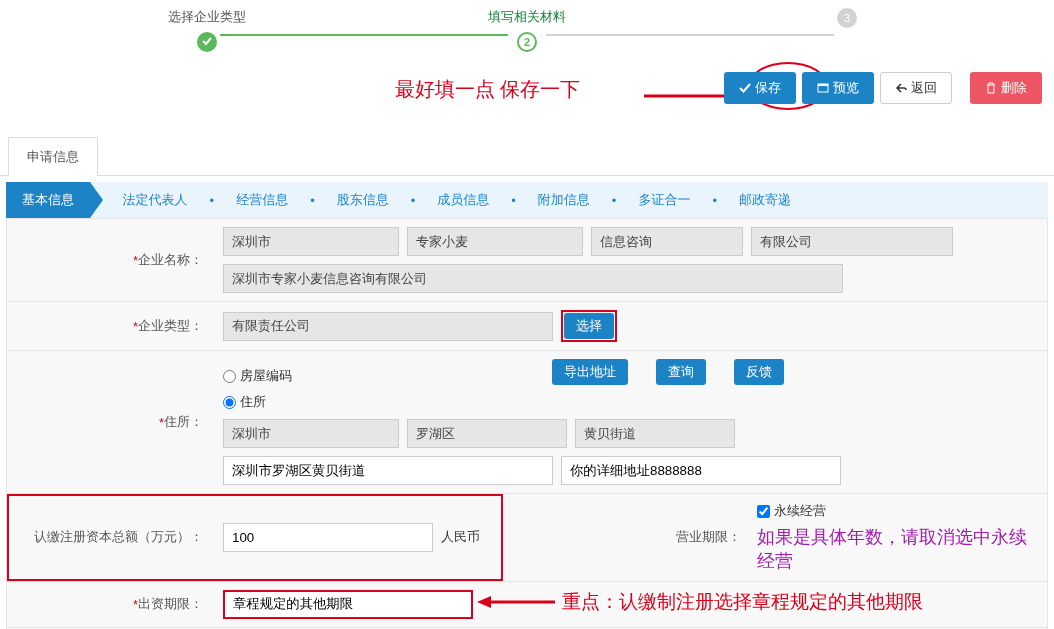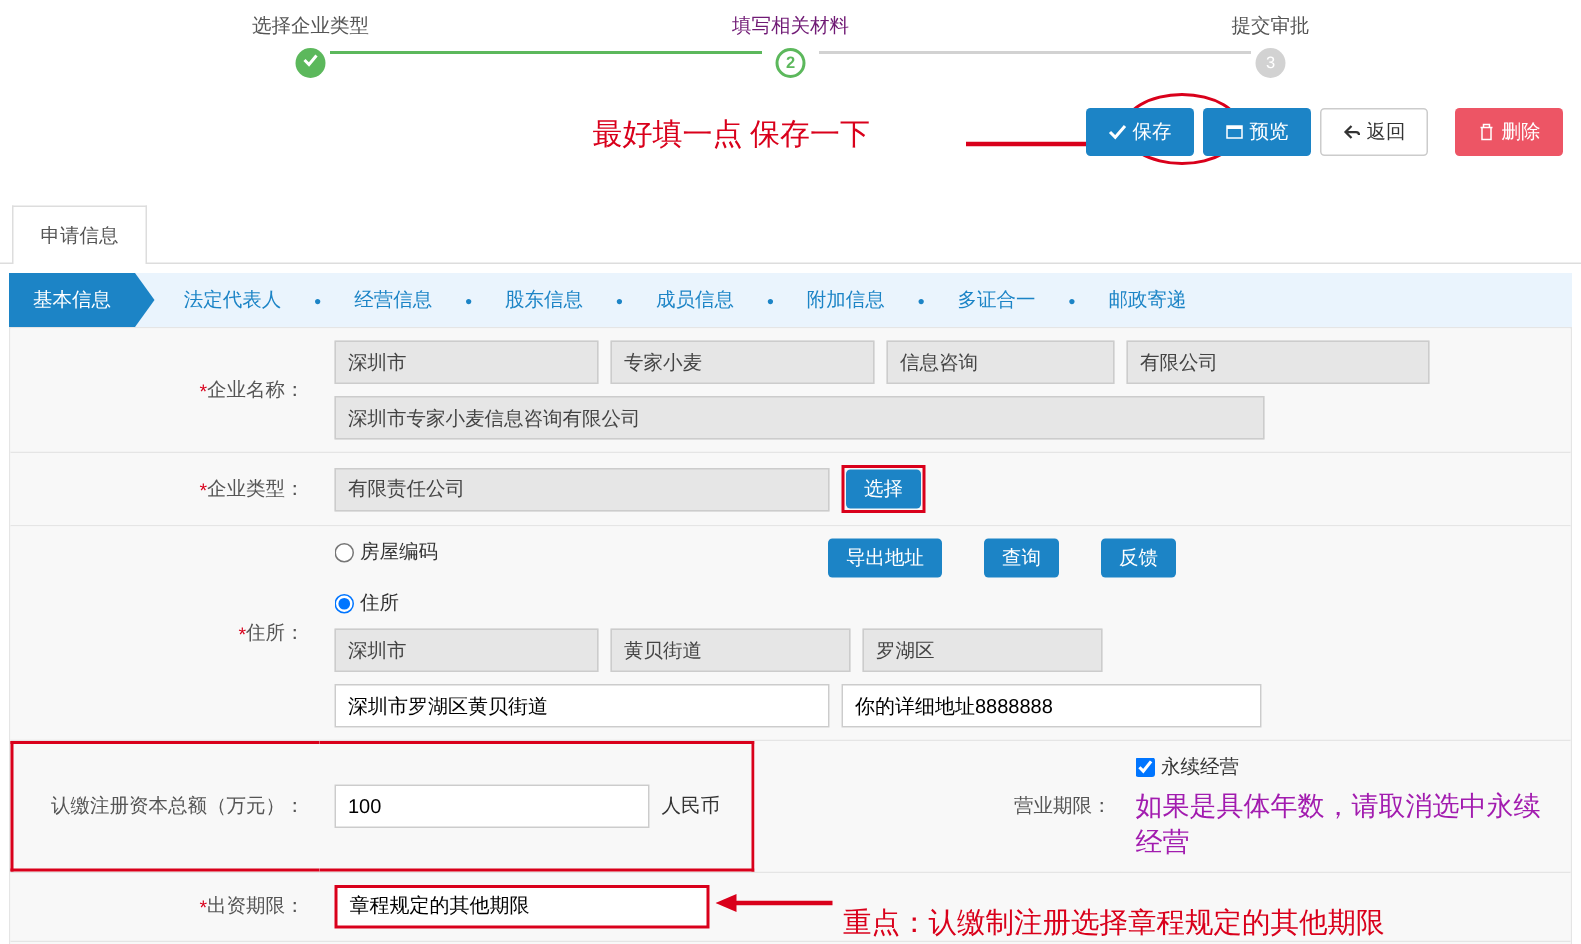--- a/index.html
+++ b/index.html
@@ -71,25 +71,24 @@
   <div class="step-line line2"></div>
   <div class="step">
     <span class="step-label">选择企业类型</span>
     <span class="step-circle done">
       <svg width="10" height="10" viewBox="0 0 10 10">
           <path d="M1 5 L4 8 L9 2" stroke="#fff" stroke-width="2" fill="none"></path>
         </svg>
     </span>
   </div>
   <div class="step">
-    <span class="step-label" style="color:#701a75">填写相关材料</span>
+    <span class="step-label" style="color:#15803d">填写相关材料</span>
     <span class="step-circle current">2</span>
   </div>
   <div class="step">
-    <span class="step-label">提交审批</span>
     <span class="step-circle">3</span>
   </div>
 </div>
 
 <div class="annot-row">
   <span class="annot-text">最好填一点 保存一下</span>
   <svg class="arrow1 arrow-svg" width="120" height="20">
       <path d="M118 10 L12 10"></path>
       <polygon points="120,10 105,3 105,17"></polygon>
     </svg>
@@ -191,38 +190,38 @@
       </span>
     </div>
   </div>
 
   <div class="row">
     <div class="lbl">
         <span class="req">*</span>
         <span>住所：</span>
       </div>
     <div class="val" style="flex-direction:column; align-items:flex-start;">
-      <div style="display:flex; gap:28px; align-items:flex-start;">
+      <div style="display:flex; gap:28px; align-items:flex-end;">
         <label class="radio">
             <input type="radio" name="addrtype" style="">
             <span>房屋编码</span>
           </label>
         <span style="display:inline-block; width:190px;"></span>
         <button class="btn-small">导出地址</button>
         <button class="btn-small">查询</button>
         <button class="btn-small">反馈</button>
       </div>
       <label class="radio">
           <input type="radio" name="addrtype" checked="" style="">
           <span>住所</span>
         </label>
       <div style="display:flex; gap:8px;">
         <span class="ro" style="width:176px">深圳市</span>
+        <span class="ro" style="width:160px">罗湖区</span>
         <span class="ro" style="width:160px">黄贝街道</span>
-        <span class="ro" style="width:160px">罗湖区</span>
       </div>
       <div style="display:flex; gap:8px; width:100%;">
         <input class="inp" style="width: 330px;" value="深圳市罗湖区黄贝街道">
         <input class="inp" style="width: 280px;" value="你的详细地址8888888">
       </div>
     </div>
   </div>
 
   <div class="row" style="position:relative;">
     <div class="lbl redbox" style="border-right:none">
@@ -251,21 +250,21 @@
         <span>出资期限：</span>
       </div>
     <div class="val">
       <span style="position:relative; display:inline-block;">
         <input class="inp redbox" style="width: 250px;" value="章程规定的其他期限">
       </span>
       <svg class="arrow2 arrow-svg" style="left:470px; top:12px;" width="80" height="16">
           <path d="M78 8 L10 8"></path>
           <polygon points="0,8 14,2 14,14"></polygon>
         </svg>
-      <span class="annot2" style="left:555px; top:20px;">重点：认缴制注册选择章程规定的其他期限</span>
+      <span class="annot2" style="left:555px; top:7px;">重点：认缴制注册选择章程规定的其他期限</span>
     </div>
   </div>
 
   <div class="row">
     <div class="lbl">
         <span class="req">*</span>
         <span>副本数：</span>
       </div>
     <div class="val">
       <input class="inp" style="width: 250px;" value="1">

